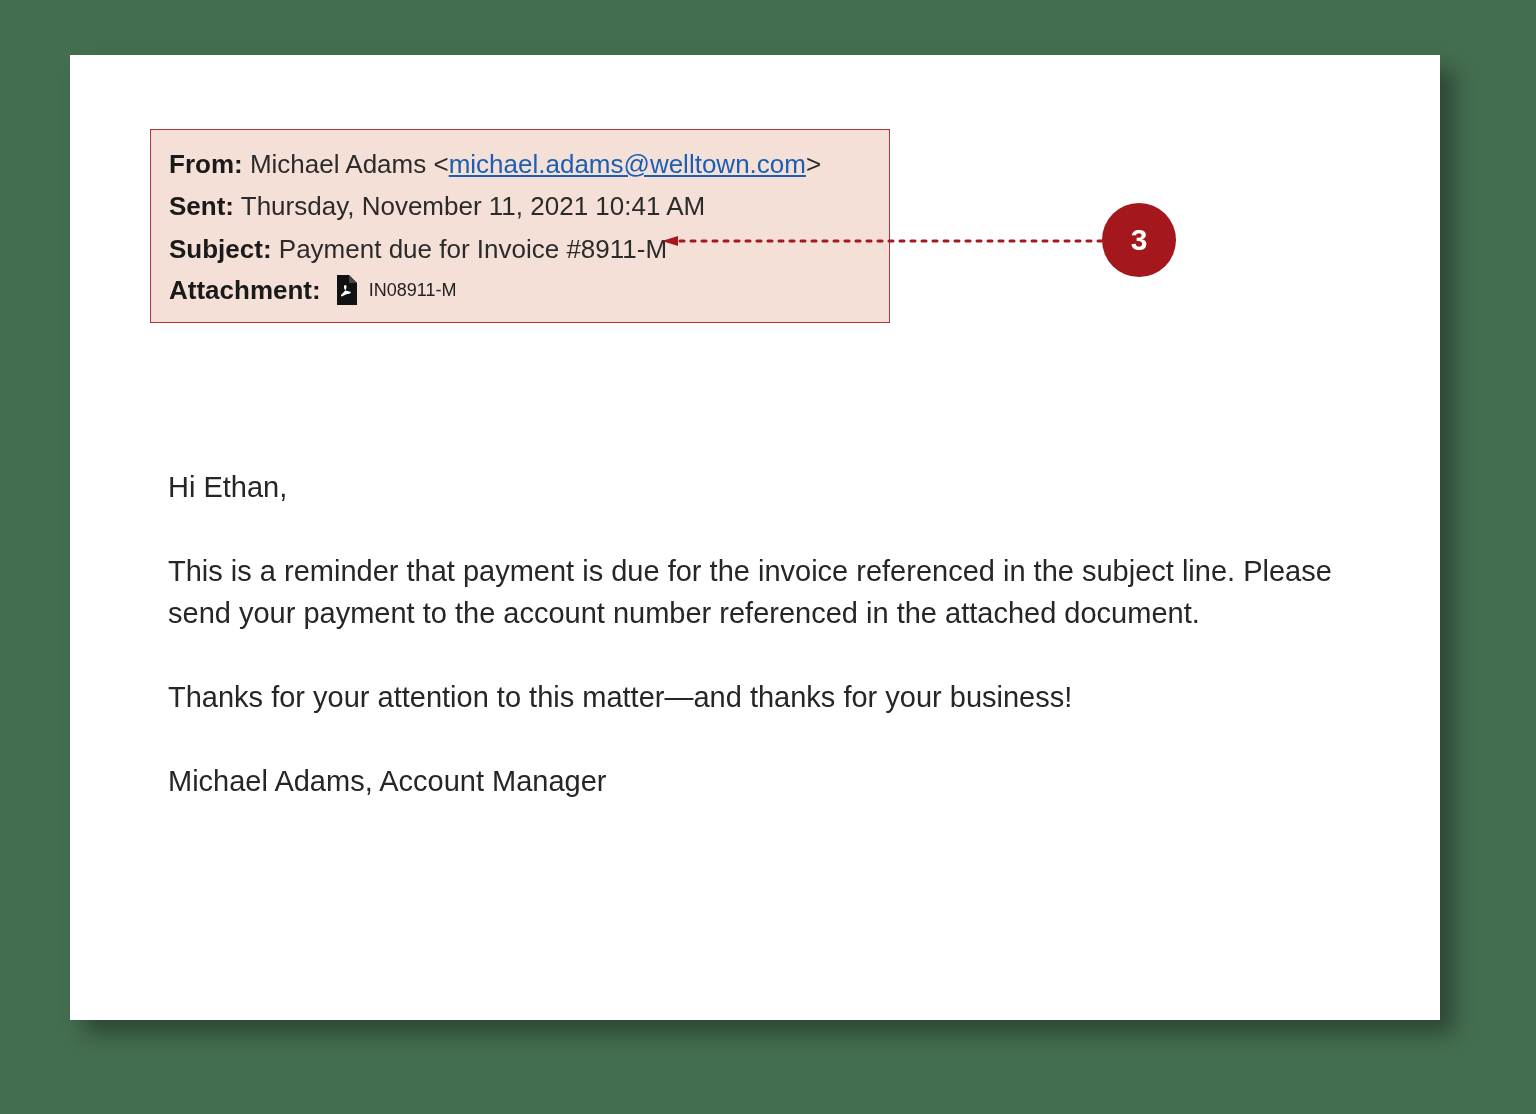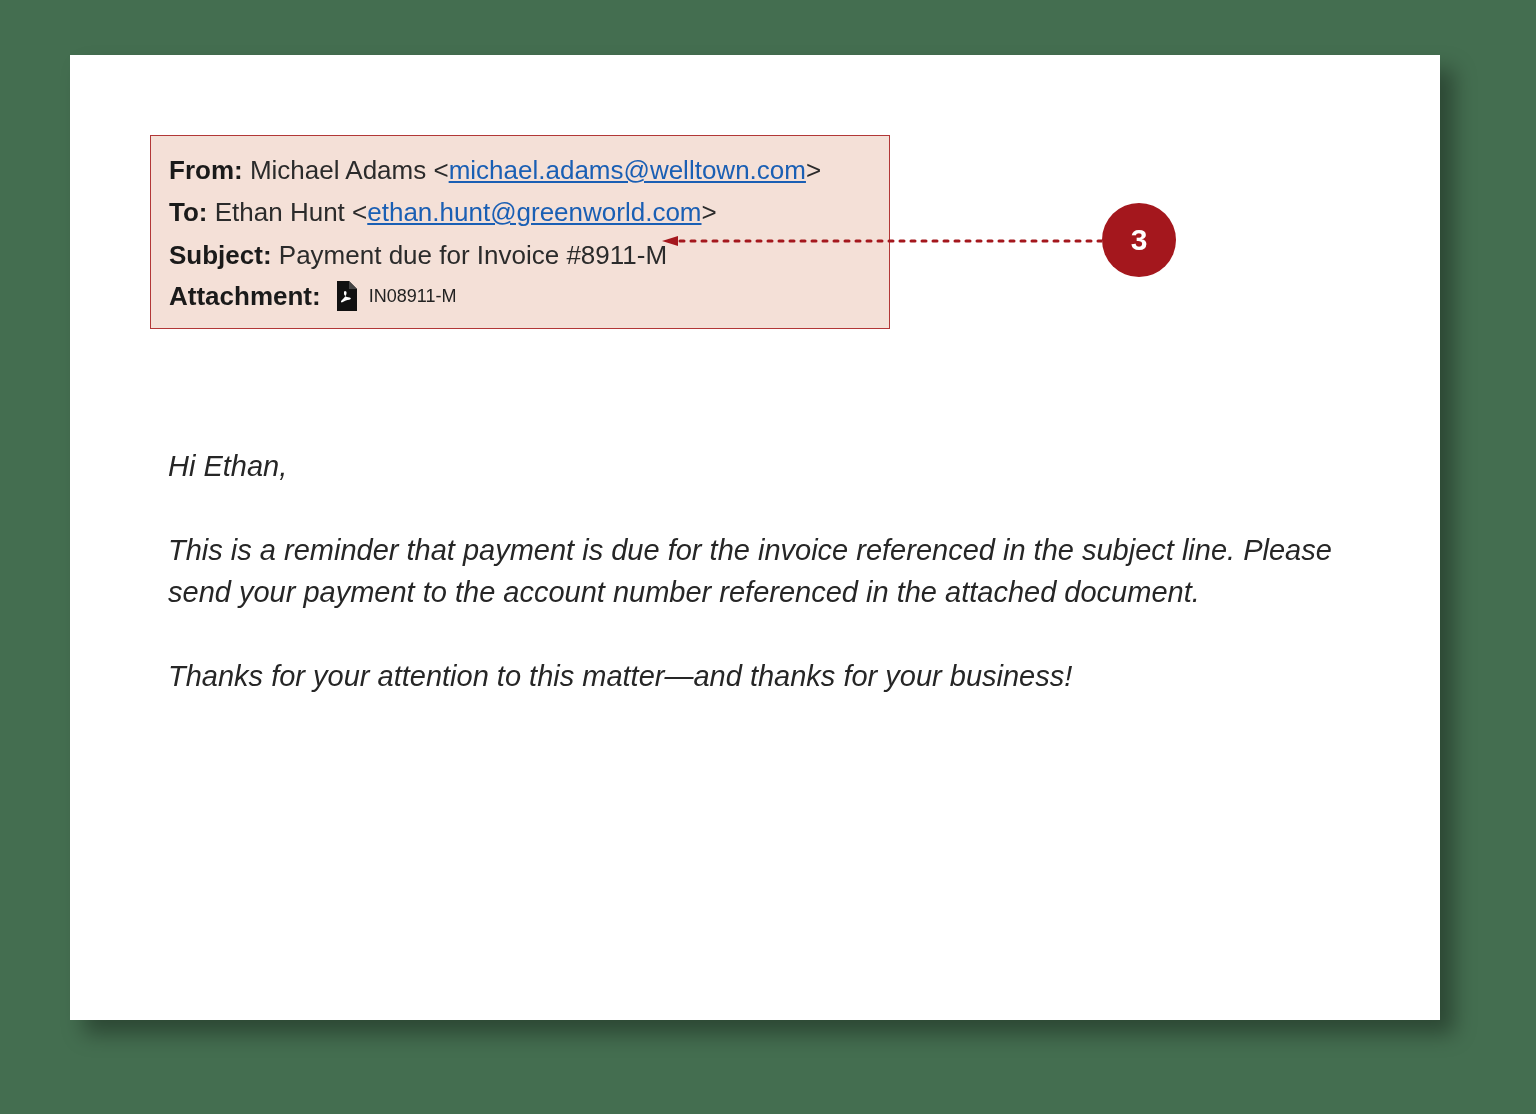--- a/index.html
+++ b/index.html
@@ -15,21 +15,21 @@
       left: 70px;
       top: 55px;
       width: 1370px;
       height: 965px;
       background: #ffffff;
       box-shadow: 14px 14px 20px rgba(0,0,0,0.35);
     }
     .header-box {
       position: absolute;
       left: 80px;
-      top: 80px;
+      top: 74px;
       width: 740px;
       background: #f4e0d7;
       border: 1px solid #b23737;
       padding: 14px 11px 16px 18px;
     }
     .header-line {
       font-size: 26px;
       color: #2b2b2b;
       line-height: 1.55;
       margin-bottom: 2px;
@@ -60,26 +60,25 @@
       flex-shrink: 0;
     }
     .attach-name {
       font-size: 18px;
       color: #222;
       margin-left: 12px;
     }
     .body-text {
       position: absolute;
       left: 98px;
-      top: 390px;
+      top: 411px;
       width: 1180px;
       font-size: 29px;
       color: #262626;
       line-height: 1.45;
-      font-style: italic;
     }
     .body-text p {
       margin-bottom: 42px;
     }
     .body-text p:last-child {
       margin-bottom: 0;
     }
     .callout-badge {
       position: absolute;
       left: 1032px;
@@ -111,26 +110,25 @@
 <div class="email-card">
 
   <div class="header-box">
 
     <div class="header-line">
       <span class="header-label">From:</span>
       <span>Michael Adams</span>
       &lt;<span class="mail-link">michael.adams@welltown.com</span>&gt;
     </div>
 
+    <div class="header-line">
+      <span class="header-label">Sent:</span>
+      <span>Thursday, November 11, 2021 10:41 AM</span>
+    </div>
 
-    <div class="header-line">
-      <span class="header-label">To:</span>
-      <span>Ethan Hunt</span>
-      &lt;<span class="mail-link">ethan.hunt@greenworld.com</span>&gt;
-    </div>
 
 
     <div class="header-line">
       <span class="header-label">Subject:</span>
       <span>Payment due for Invoice #8911-M</span>
     </div>
 
     <div class="attach-line">
       <span class="attach-label">Attachment:</span>
       <svg class="pdf-icon" viewBox="0 0 24 30">
@@ -151,17 +149,17 @@
 
   <div class="callout-badge">
     <span>3</span>
   </div>
 
   <div class="body-text">
     <p>Hi Ethan,</p>
     <p>This is a reminder that payment is due for the invoice referenced in the subject line. Please send your payment to the account number referenced in the attached document.</p>
     <p>Thanks for your attention to this matter—and thanks for your business!</p>
     <p>
-      <br>
+      <span>Michael Adams, Account Manager</span><br>
     </p>
   </div>
 
 </div>
 
 </body></html>

